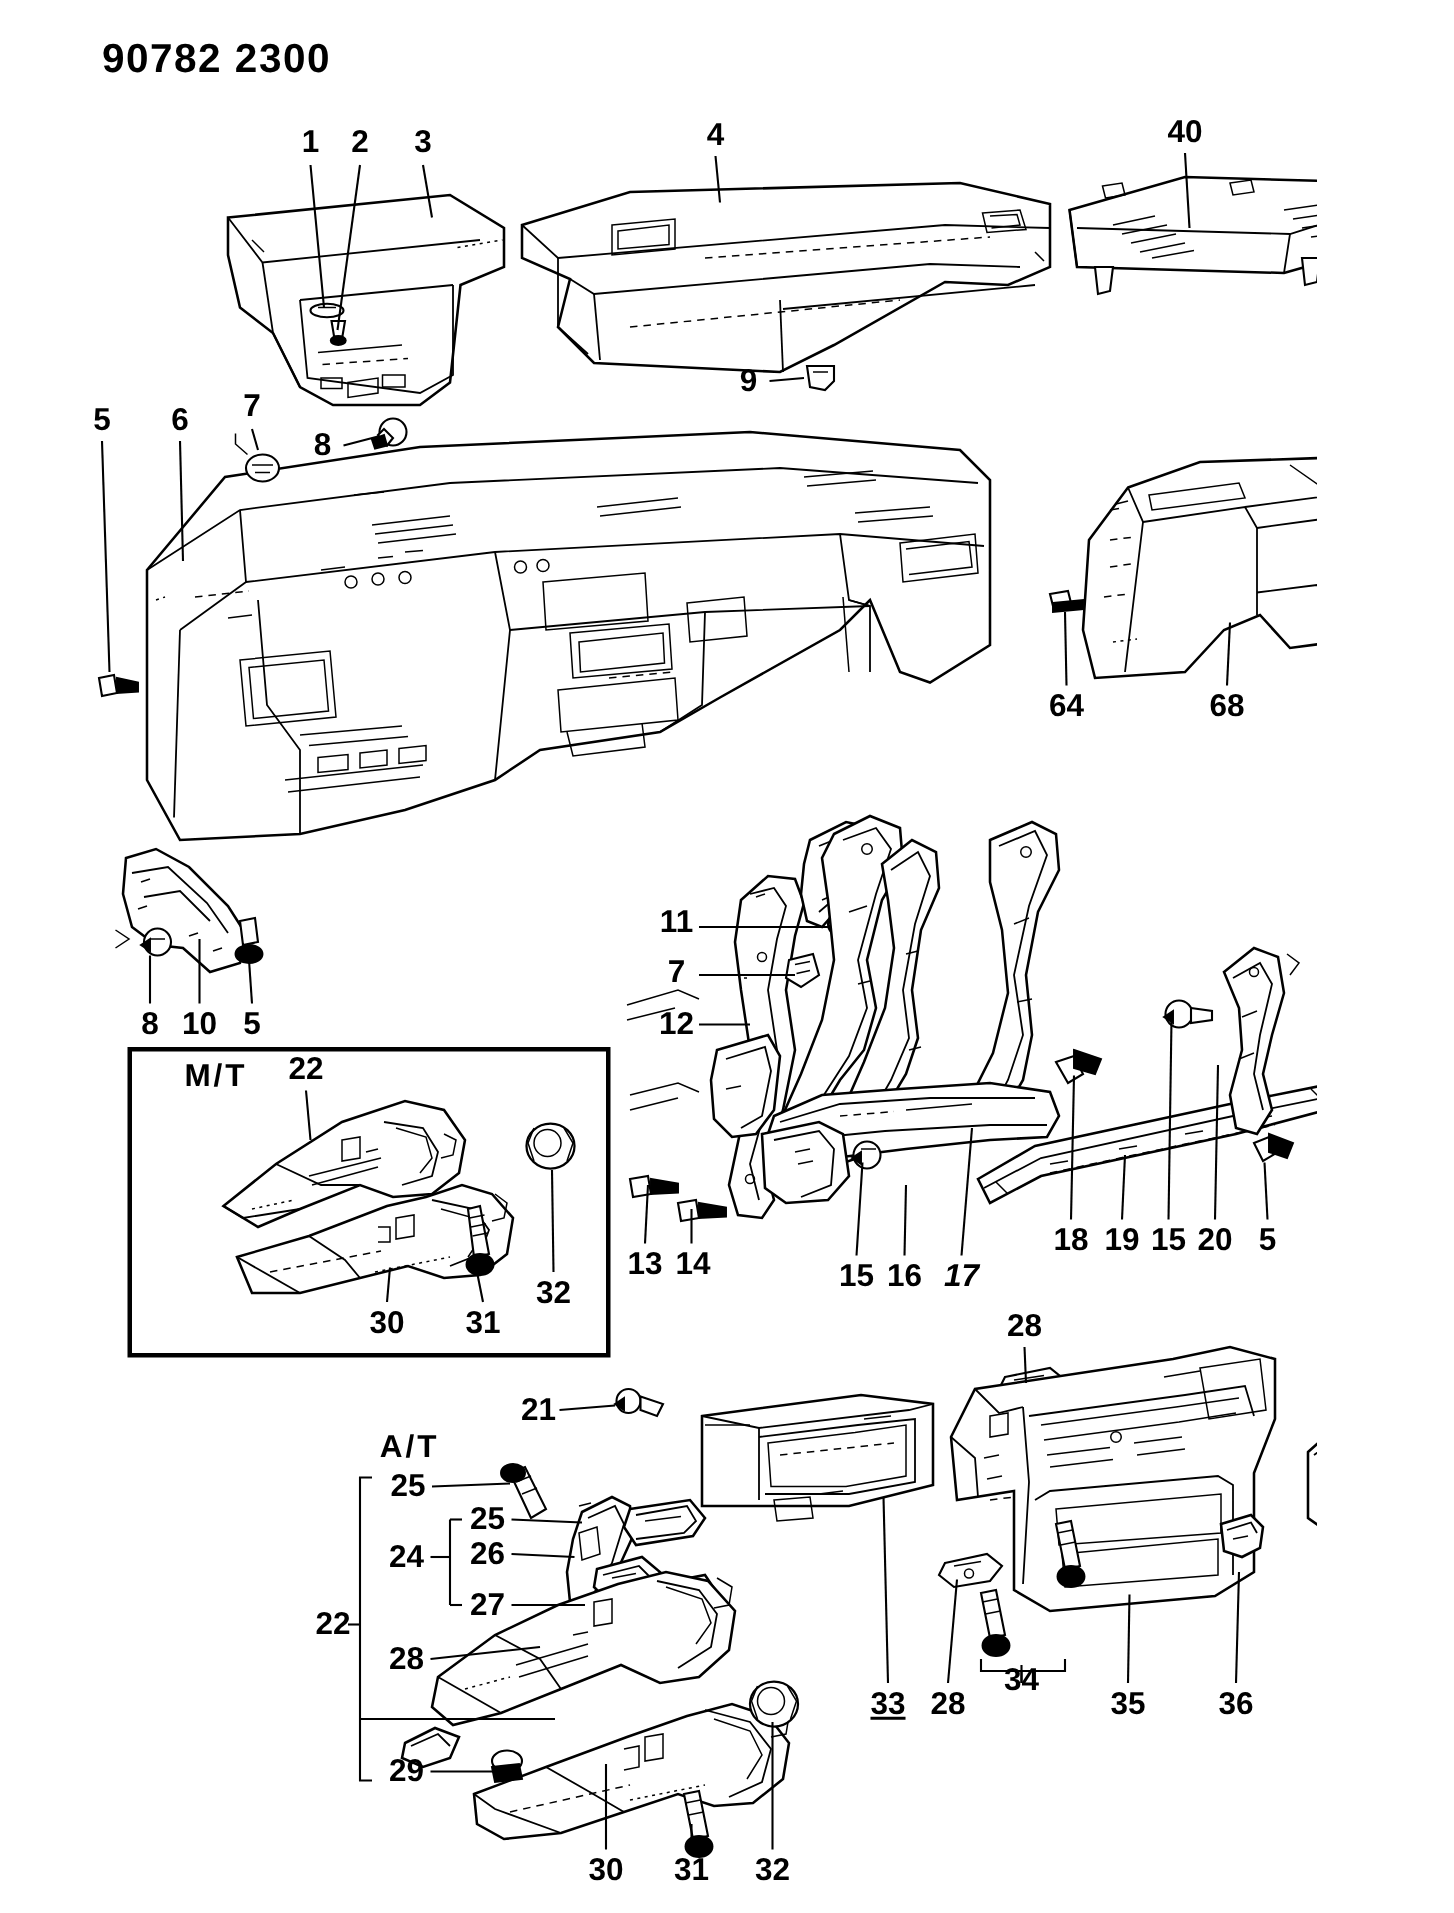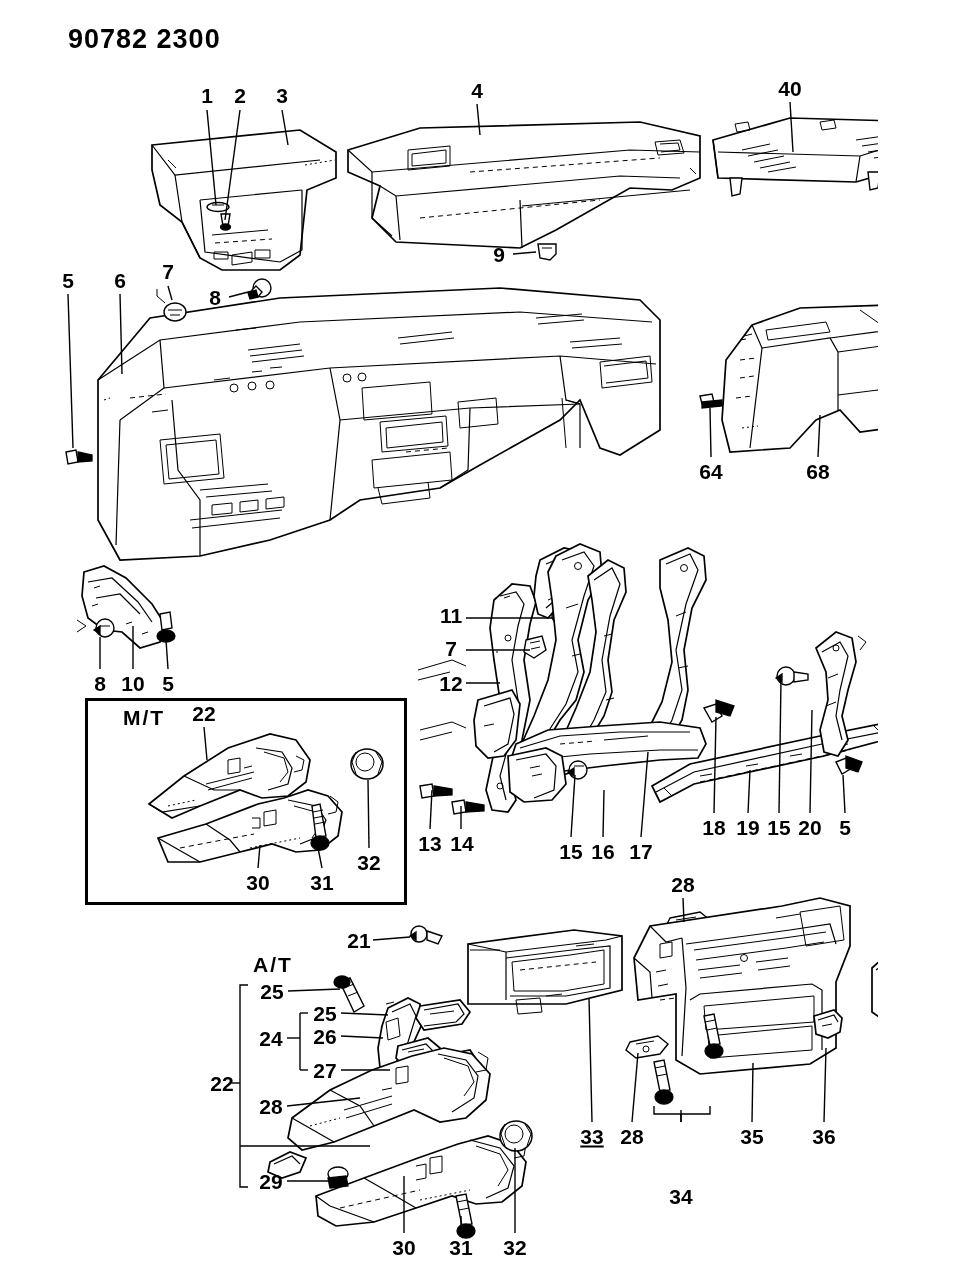--- a/index.html
+++ b/index.html
@@ -664,37 +664,37 @@
       <div class="callout" style="left: 168px; top: 271px;">7</div>
       <div class="callout" style="left: 215px; top: 297px;">8</div>
       <div class="callout" style="left: 499px; top: 254px;">9</div>
       <div class="callout" style="left: 133px; top: 683px;">10</div>
       <div class="callout" style="left: 451px; top: 615px;">11</div>
       <div class="callout" style="left: 451px; top: 683px;">12</div>
       <div class="callout" style="left: 430px; top: 843px;">13</div>
       <div class="callout" style="left: 462px; top: 843px;">14</div>
       <div class="callout" style="left: 571px; top: 851px;">15</div>
       <div class="callout" style="left: 603px; top: 851px;">16</div>
-      <div class="callout" style="left: 641px; top: 851px;">17</div>
+      <div class="callout" style="left: 641px; top: 851px; font-style: italic;">17</div>
       <div class="callout" style="left: 714px; top: 827px;">18</div>
       <div class="callout" style="left: 748px; top: 827px;">19</div>
       <div class="callout" style="left: 810px; top: 827px;">20</div>
       <div class="callout" style="left: 359px; top: 940px;">21</div>
       <div class="callout" style="left: 272px; top: 991px;">25</div>
       <div class="callout" style="left: 271px; top: 1038px;">24</div>
       <div class="callout" style="left: 325px; top: 1013px;">25</div>
       <div class="callout" style="left: 325px; top: 1036px;">26</div>
       <div class="callout" style="left: 325px; top: 1070px;">27</div>
       <div class="callout" style="left: 271px; top: 1106px;">28</div>
       <div class="callout" style="left: 271px; top: 1181px;">29</div>
       <div class="callout" style="left: 404px; top: 1247px;">30</div>
       <div class="callout" style="left: 461px; top: 1247px;">31</div>
       <div class="callout" style="left: 515px; top: 1247px;">32</div>
       <div class="callout" style="left: 592px; top: 1136px; text-decoration: underline;">33</div>
-      <div class="callout" style="left: 681px; top: 1196px;">34</div>
+      <div class="callout" style="left: 681px; top: 1120px;">34</div>
       <div class="callout" style="left: 752px; top: 1136px;">35</div>
       <div class="callout" style="left: 824px; top: 1136px;">36</div>
       <div class="callout" style="left: 894px; top: 1136px;">37</div>
       <div class="callout" style="left: 711px; top: 471px;">64</div>
       <div class="callout" style="left: 818px; top: 471px;">68</div>
       <div class="callout" style="left: 790px; top: 88px;">40</div>
       <div class="callout" style="left: 168px; top: 683px;">5</div>
       <div class="callout" style="left: 100px; top: 683px;">8</div>
       <div class="callout" style="left: 451px; top: 648px;">7</div>
       <div class="callout" style="left: 779px; top: 827px;">15</div>

